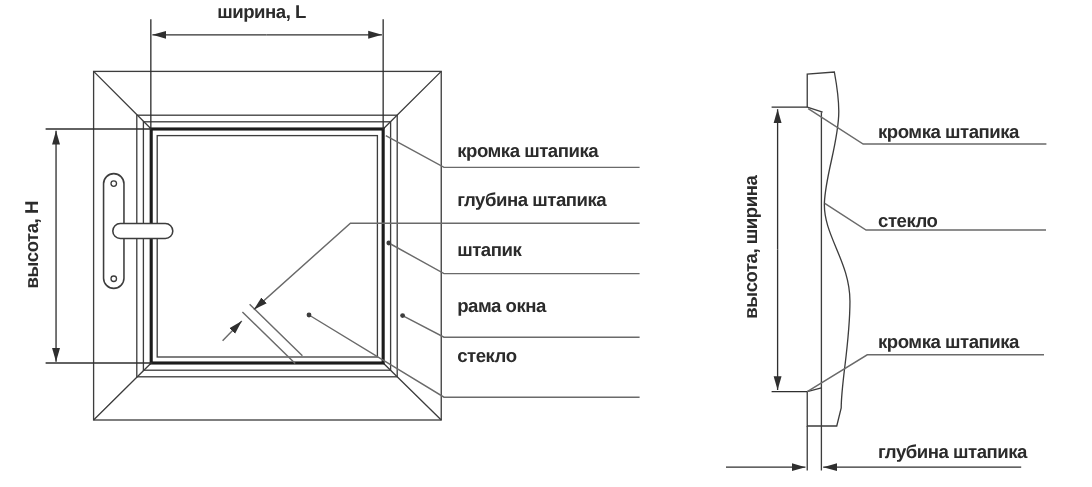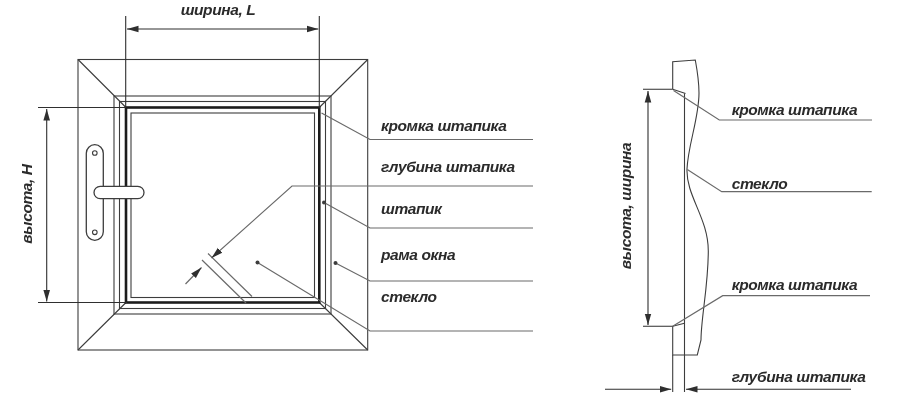--- a/index.html
+++ b/index.html
@@ -2,21 +2,20 @@
 <html><head>
 <meta charset="utf-8">
 <style>
   html, body { margin: 0; padding: 0; background: #ffffff; }
   .stage {
     position: relative;
     width: 910px;
     height: 406px;
     background: #ffffff;
     overflow: hidden;
-    font-style: italic;
   }
   svg { display: block; }
   text {
     font-family: "Liberation Sans", "DejaVu Sans", sans-serif;
     font-weight: 700;
     font-size: 15.5px;
     letter-spacing: -0.4px;
     fill: #2b2b2b;
   }
   .ln   { stroke: #3d3d3d; stroke-width: 1.1; fill: none; }

